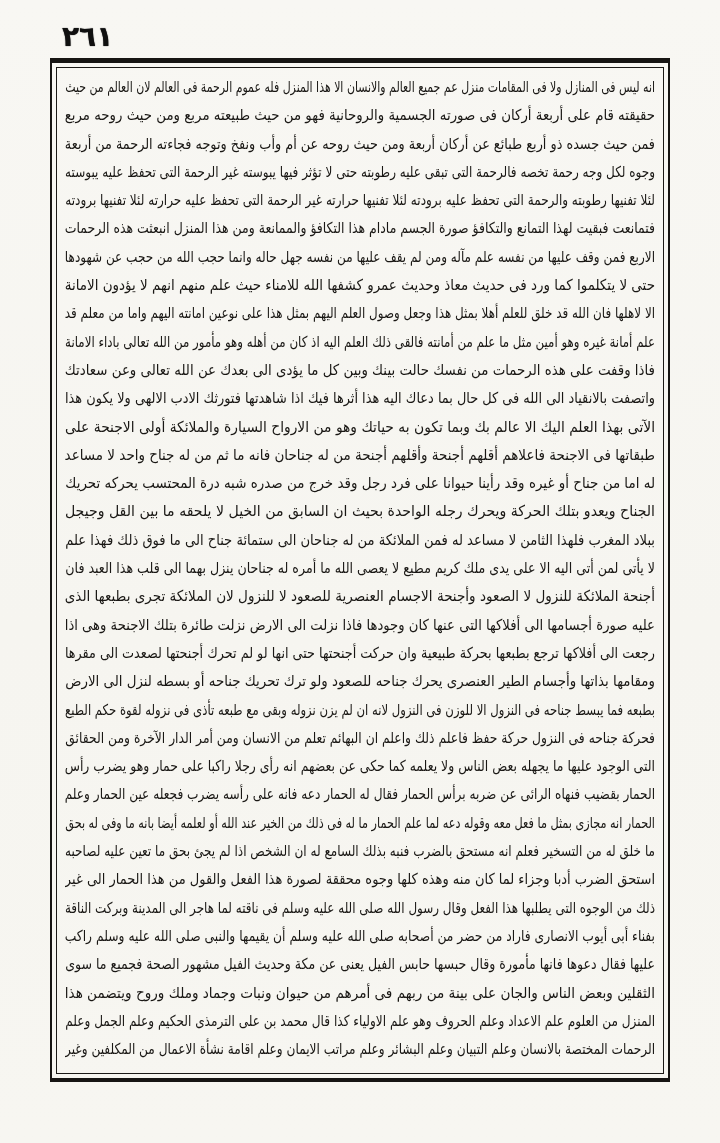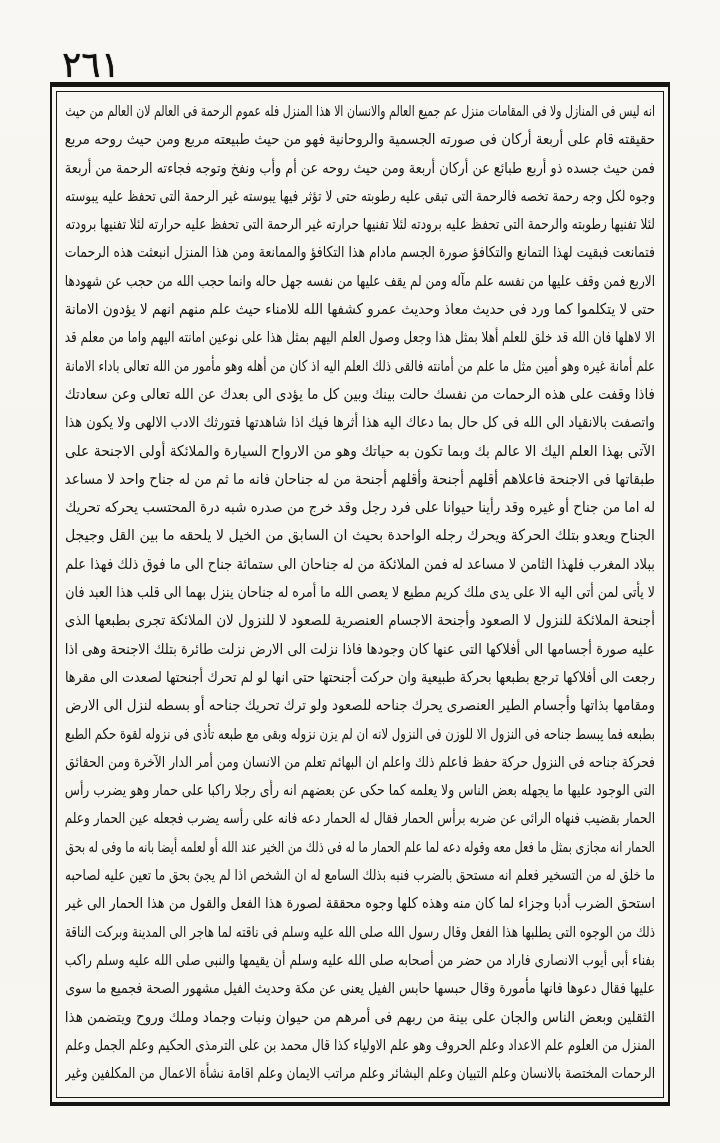--- a/index.html
+++ b/index.html
@@ -14,33 +14,33 @@
     overflow: hidden;
   }
   .page {
     position: relative;
     width: 720px;
     height: 1143px;
     background: linear-gradient(180deg, #f8f7f3 0%, #f6f5f0 55%, #f7f6f1 100%);
   }
   .page-number {
     position: absolute;
-    top: 44px;
+    top: 20px;
     left: 62px;
-    font-size: 36px;
-    font-weight: normal;
+    font-size: 28px;
+    font-weight: bold;
     color: #101010;
     direction: rtl;
     letter-spacing: 1px;
     text-shadow: 0 0 1px #101010;
   }
   .frame-outer {
     position: absolute;
     left: 50px;
-    top: 82px;
+    top: 58px;
     width: 620px;
     height: 1024px;
     box-sizing: border-box;
     border: 2px solid #171513;
     border-top-width: 5px;
     border-bottom-width: 4px;
     background: transparent;
   }
   .frame-inner {
     position: absolute;

